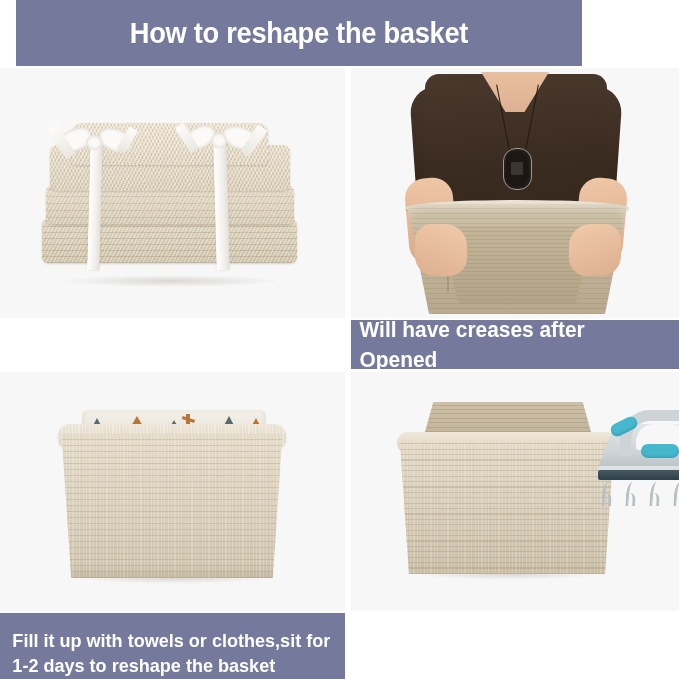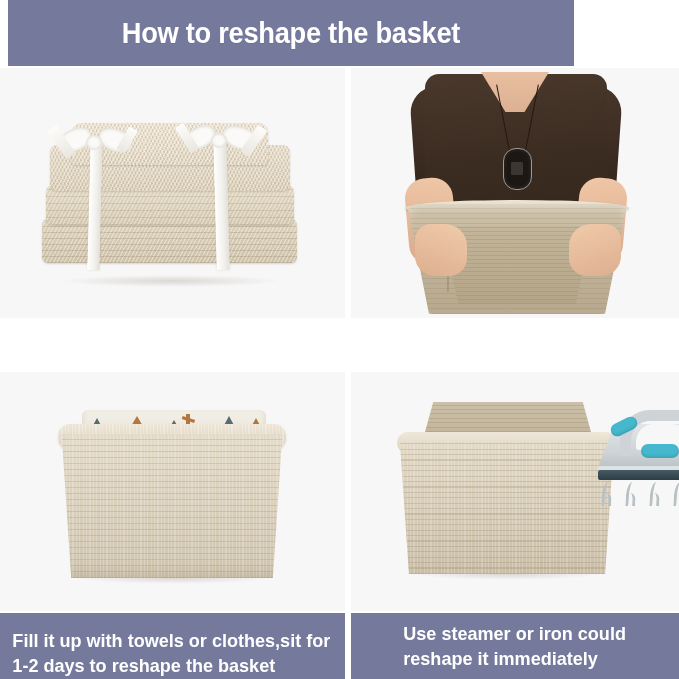--- a/index.html
+++ b/index.html
@@ -5,21 +5,21 @@
   html,body{margin:0;padding:0;background:#ffffff;}
   body{
     width:679px;height:679px;overflow:hidden;
     font-family:"Liberation Sans","DejaVu Sans",sans-serif;
     -webkit-font-smoothing:antialiased;
   }
   .page{position:relative;width:679px;height:679px;background:#ffffff;}
 
   
   .header{
-    position:absolute;left:8px;top:0;width:566px;height:66px;
+    position:absolute;left:16px;top:0;width:566px;height:66px;
     background:#757A9C;
     display:flex;align-items:center;justify-content:center;
   }
   .header-title{
     color:#ffffff;font-size:29px;font-weight:bold;
     letter-spacing:-0.3px;line-height:1;
     transform:scaleX(0.94);transform-origin:center;
     white-space:nowrap;text-shadow:0 1px 0 rgba(0,0,0,.06);
   }
 
@@ -250,20 +250,23 @@
         <div class="crease" style="left:40px;top:26px;width:2px;height:62px;"></div>
         <div class="crease" style="left:86px;top:22px;width:2px;height:70px;"></div>
         <div class="crease" style="left:132px;top:24px;width:2px;height:66px;"></div>
       </div>
       <div class="held-inner"></div>
       <div class="handL"></div>
       <div class="handR"></div>
     </div>
   </div>
 
+  <div class="capbar cap-m-r">
+    <div class="cap-text">Will have creases after Opened</div>
+  </div>
 
   <div class="cell cell-bl">
     <div class="basket3">
       <div class="b3-shadow"></div>
       <div class="b3-blanket">
         <div class="tri" style="left:8px;top:8px;border-left:7px solid transparent;border-right:7px solid transparent;border-bottom:13px solid #5A6B70;"></div>
         <div class="tri" style="left:26px;top:22px;border-left:8px solid transparent;border-right:8px solid transparent;border-bottom:15px solid #B5763C;"></div>
         <div class="tri" style="left:48px;top:6px;border-left:7px solid transparent;border-right:7px solid transparent;border-bottom:12px solid #B5763C;"></div>
         <div class="tri" style="left:64px;top:24px;border-left:6px solid transparent;border-right:6px solid transparent;border-bottom:11px solid #5A6B70;"></div>
         <div class="tri" style="left:84px;top:10px;border-left:8px solid transparent;border-right:8px solid transparent;border-bottom:14px solid #5A6B70;"></div>
@@ -302,19 +305,15 @@
         <div class="steam s3"></div>
         <div class="steam s4"></div>
       </div>
     </div>
   </div>
 
   <div class="capbar cap-b-l">
     <div class="cap-text">Fill it up with towels or clothes,sit for
 1-2 days to reshape the basket</div>
   </div>
-  <div class="capbar cap-b-r">
-    <div class="cap-text">Use steamer or iron could
-reshape it immediately</div>
-  </div>
 
   <div class="gutter"></div>
 </div>
 
 </body></html>

